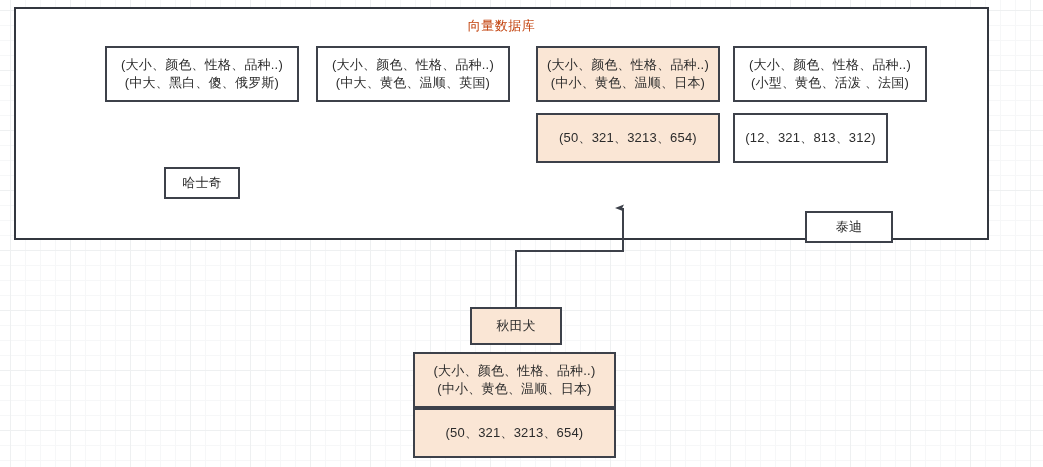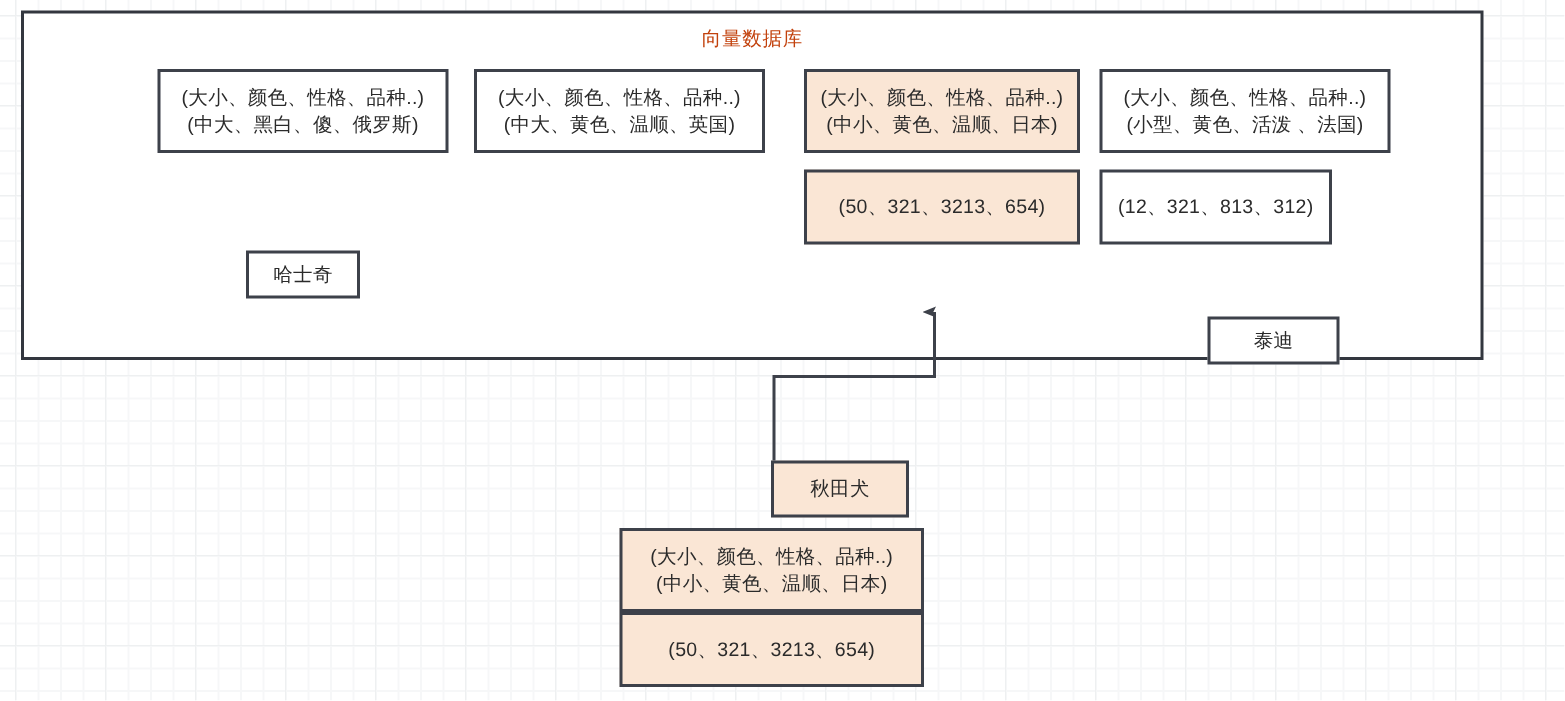--- a/index.html
+++ b/index.html
@@ -98,21 +98,21 @@
 
   <div class="node attr-box hl" style="left:536px; top:46px; width:184px;">(大小、颜色、性格、品种..)
 (中小、黄色、温顺、日本)</div>
   <div class="node vec-box hl" style="left:536px; top:113px; width:184px;">(50、321、3213、654)</div>
 
   <div class="node attr-box" style="left:733px; top:46px; width:194px;">(大小、颜色、性格、品种..)
 (小型、黄色、活泼 、法国)</div>
   <div class="node vec-box" style="left:733px; top:113px; width:155px;">(12、321、813、312)</div>
   <div class="node label-box" style="left:805px; top:167px; width:88px;margin-top:44px;">泰迪</div>
 
-  <div class="node label-box hl" style="left:470px; top:307px; width:92px; height:38px;margin-left:44px;">秋田犬</div>
+  <div class="node label-box hl" style="left:470px; top:307px; width:92px; height:38px;">秋田犬</div>
   <div class="node attr-box hl" style="left:413px; top:352px; width:203px;">(大小、颜色、性格、品种..)
 (中小、黄色、温顺、日本)</div>
   <div class="node vec-box hl" style="left:413px; top:408px; width:203px;">(50、321、3213、654)</div>
 
   <svg class="connector">
     <defs>
       <marker id="arrowhead" markerWidth="9" markerHeight="9" refX="4" refY="8" orient="auto" markerUnits="userSpaceOnUse">
         <path d="M 4 0 L 0.4 9 L 4 7.2 L 7.6 9 Z" fill="#3d414a"></path>
       </marker>
     </defs>

